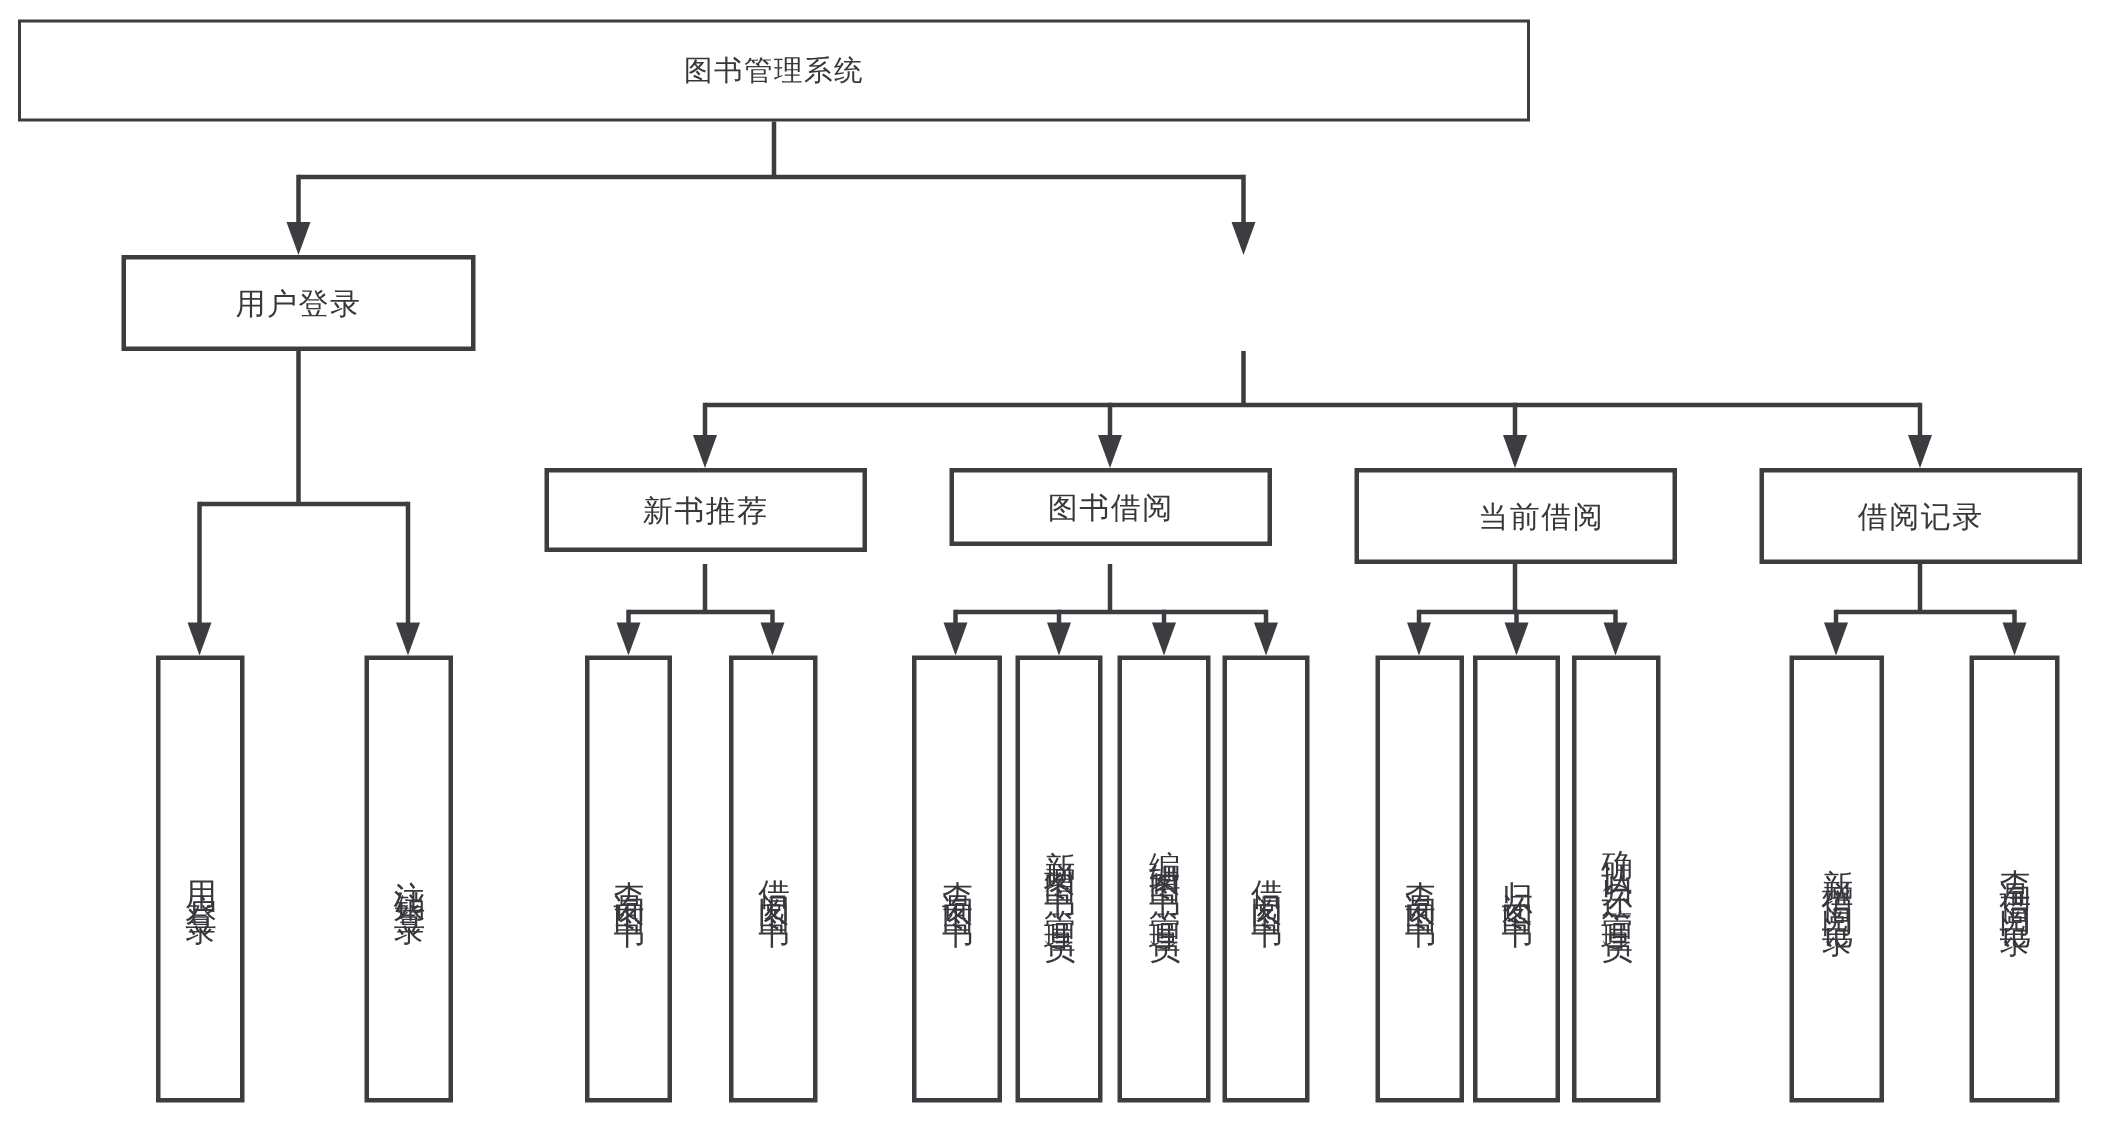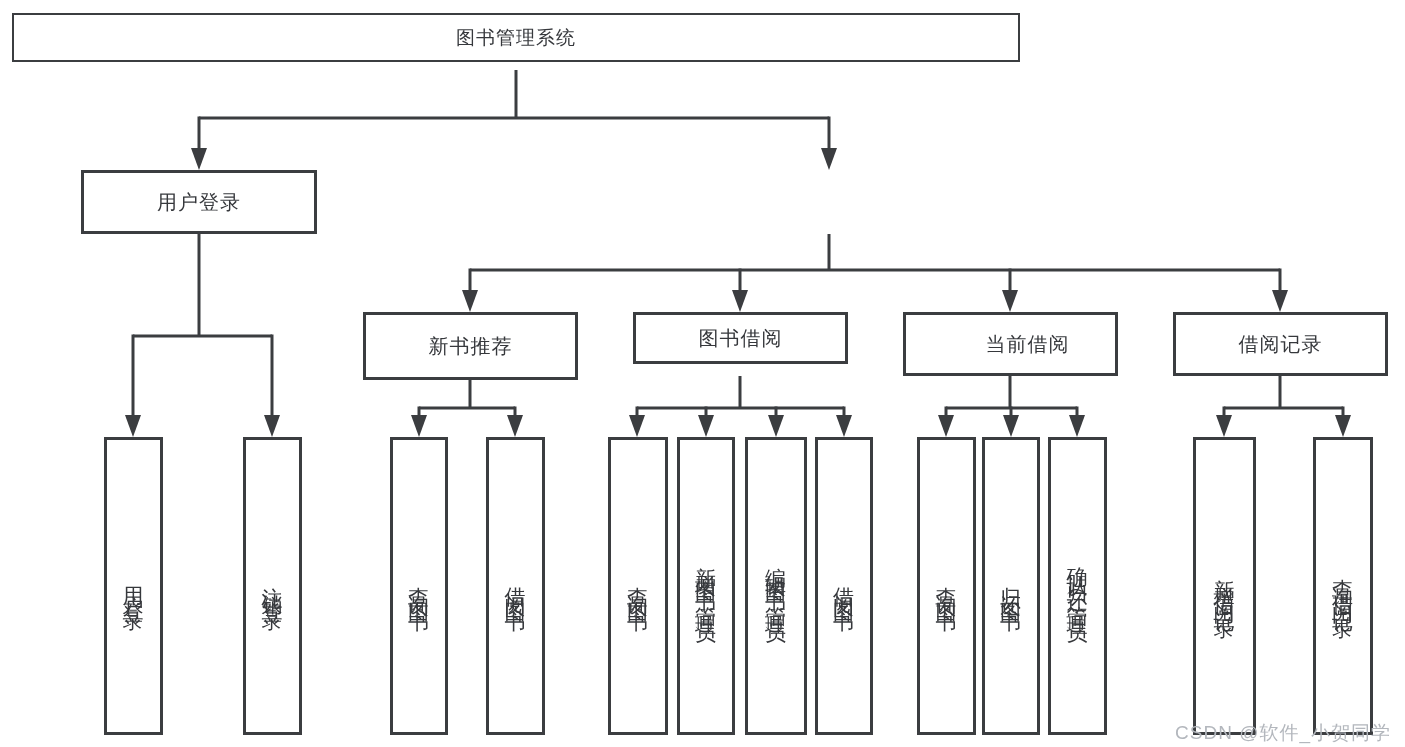--- a/index.html
+++ b/index.html
@@ -107,29 +107,29 @@
       <line x1="1077" y1="406.5" x2="1077" y2="417" stroke="#3b3d40" stroke-width="3"></line>
       <polygon points="1077,437 1069,415 1085,415" fill="#3b3d40"></polygon>
       <line x1="1280" y1="376" x2="1280" y2="408" stroke="#3b3d40" stroke-width="3"></line>
       <line x1="1224" y1="408" x2="1343" y2="408" stroke="#3b3d40" stroke-width="3"></line>
       <line x1="1224" y1="406.5" x2="1224" y2="417" stroke="#3b3d40" stroke-width="3"></line>
       <polygon points="1224,437 1216,415 1232,415" fill="#3b3d40"></polygon>
       <line x1="1343" y1="406.5" x2="1343" y2="417" stroke="#3b3d40" stroke-width="3"></line>
       <polygon points="1343,437 1335,415 1351,415" fill="#3b3d40"></polygon>
     </svg>
 
-  <div class="node root" style="left:12px; top:13px; width:1008px; height:49px;">
+  <div class="node root" style="left:12px; top:13px; width:1008px; height:68px;">
     <span>图书管理系统</span>
   </div>
 
   <div class="node branch" style="left:81px; top:170px; width:236px; height:64px;">
     <span>用户登录</span>
   </div>
 
-  <div class="node branch" style="left:363px; top:312px; width:215px; height:68px;">
+  <div class="node branch" style="left:363px; top:312px; width:215px; height:56px;">
     <span>新书推荐</span>
   </div>
   <div class="node branch" style="left:633px; top:312px; width:215px; height:52px;">
     <span>图书借阅</span>
   </div>
   <div class="node branch" style="left:903px; top:312px; width:215px; height:64px;padding-left:34px;">
     <span>当前借阅</span>
   </div>
   <div class="node branch" style="left:1173px; top:312px; width:215px; height:64px;">
     <span>借阅记录</span>
@@ -172,14 +172,13 @@
     <span>确认归还（管理员）</span>
   </div>
 
   <div class="node leaf" style="left:1193px; top:437px; width:63px; height:298px;">
     <span>新增借阅记录</span>
   </div>
   <div class="node leaf" style="left:1313px; top:437px; width:60px; height:298px;">
     <span>查询借阅记录</span>
   </div>
 
-  <div class="watermark">CSDN @软件_小贺同学</div>
 </div>
 
 </body></html>

